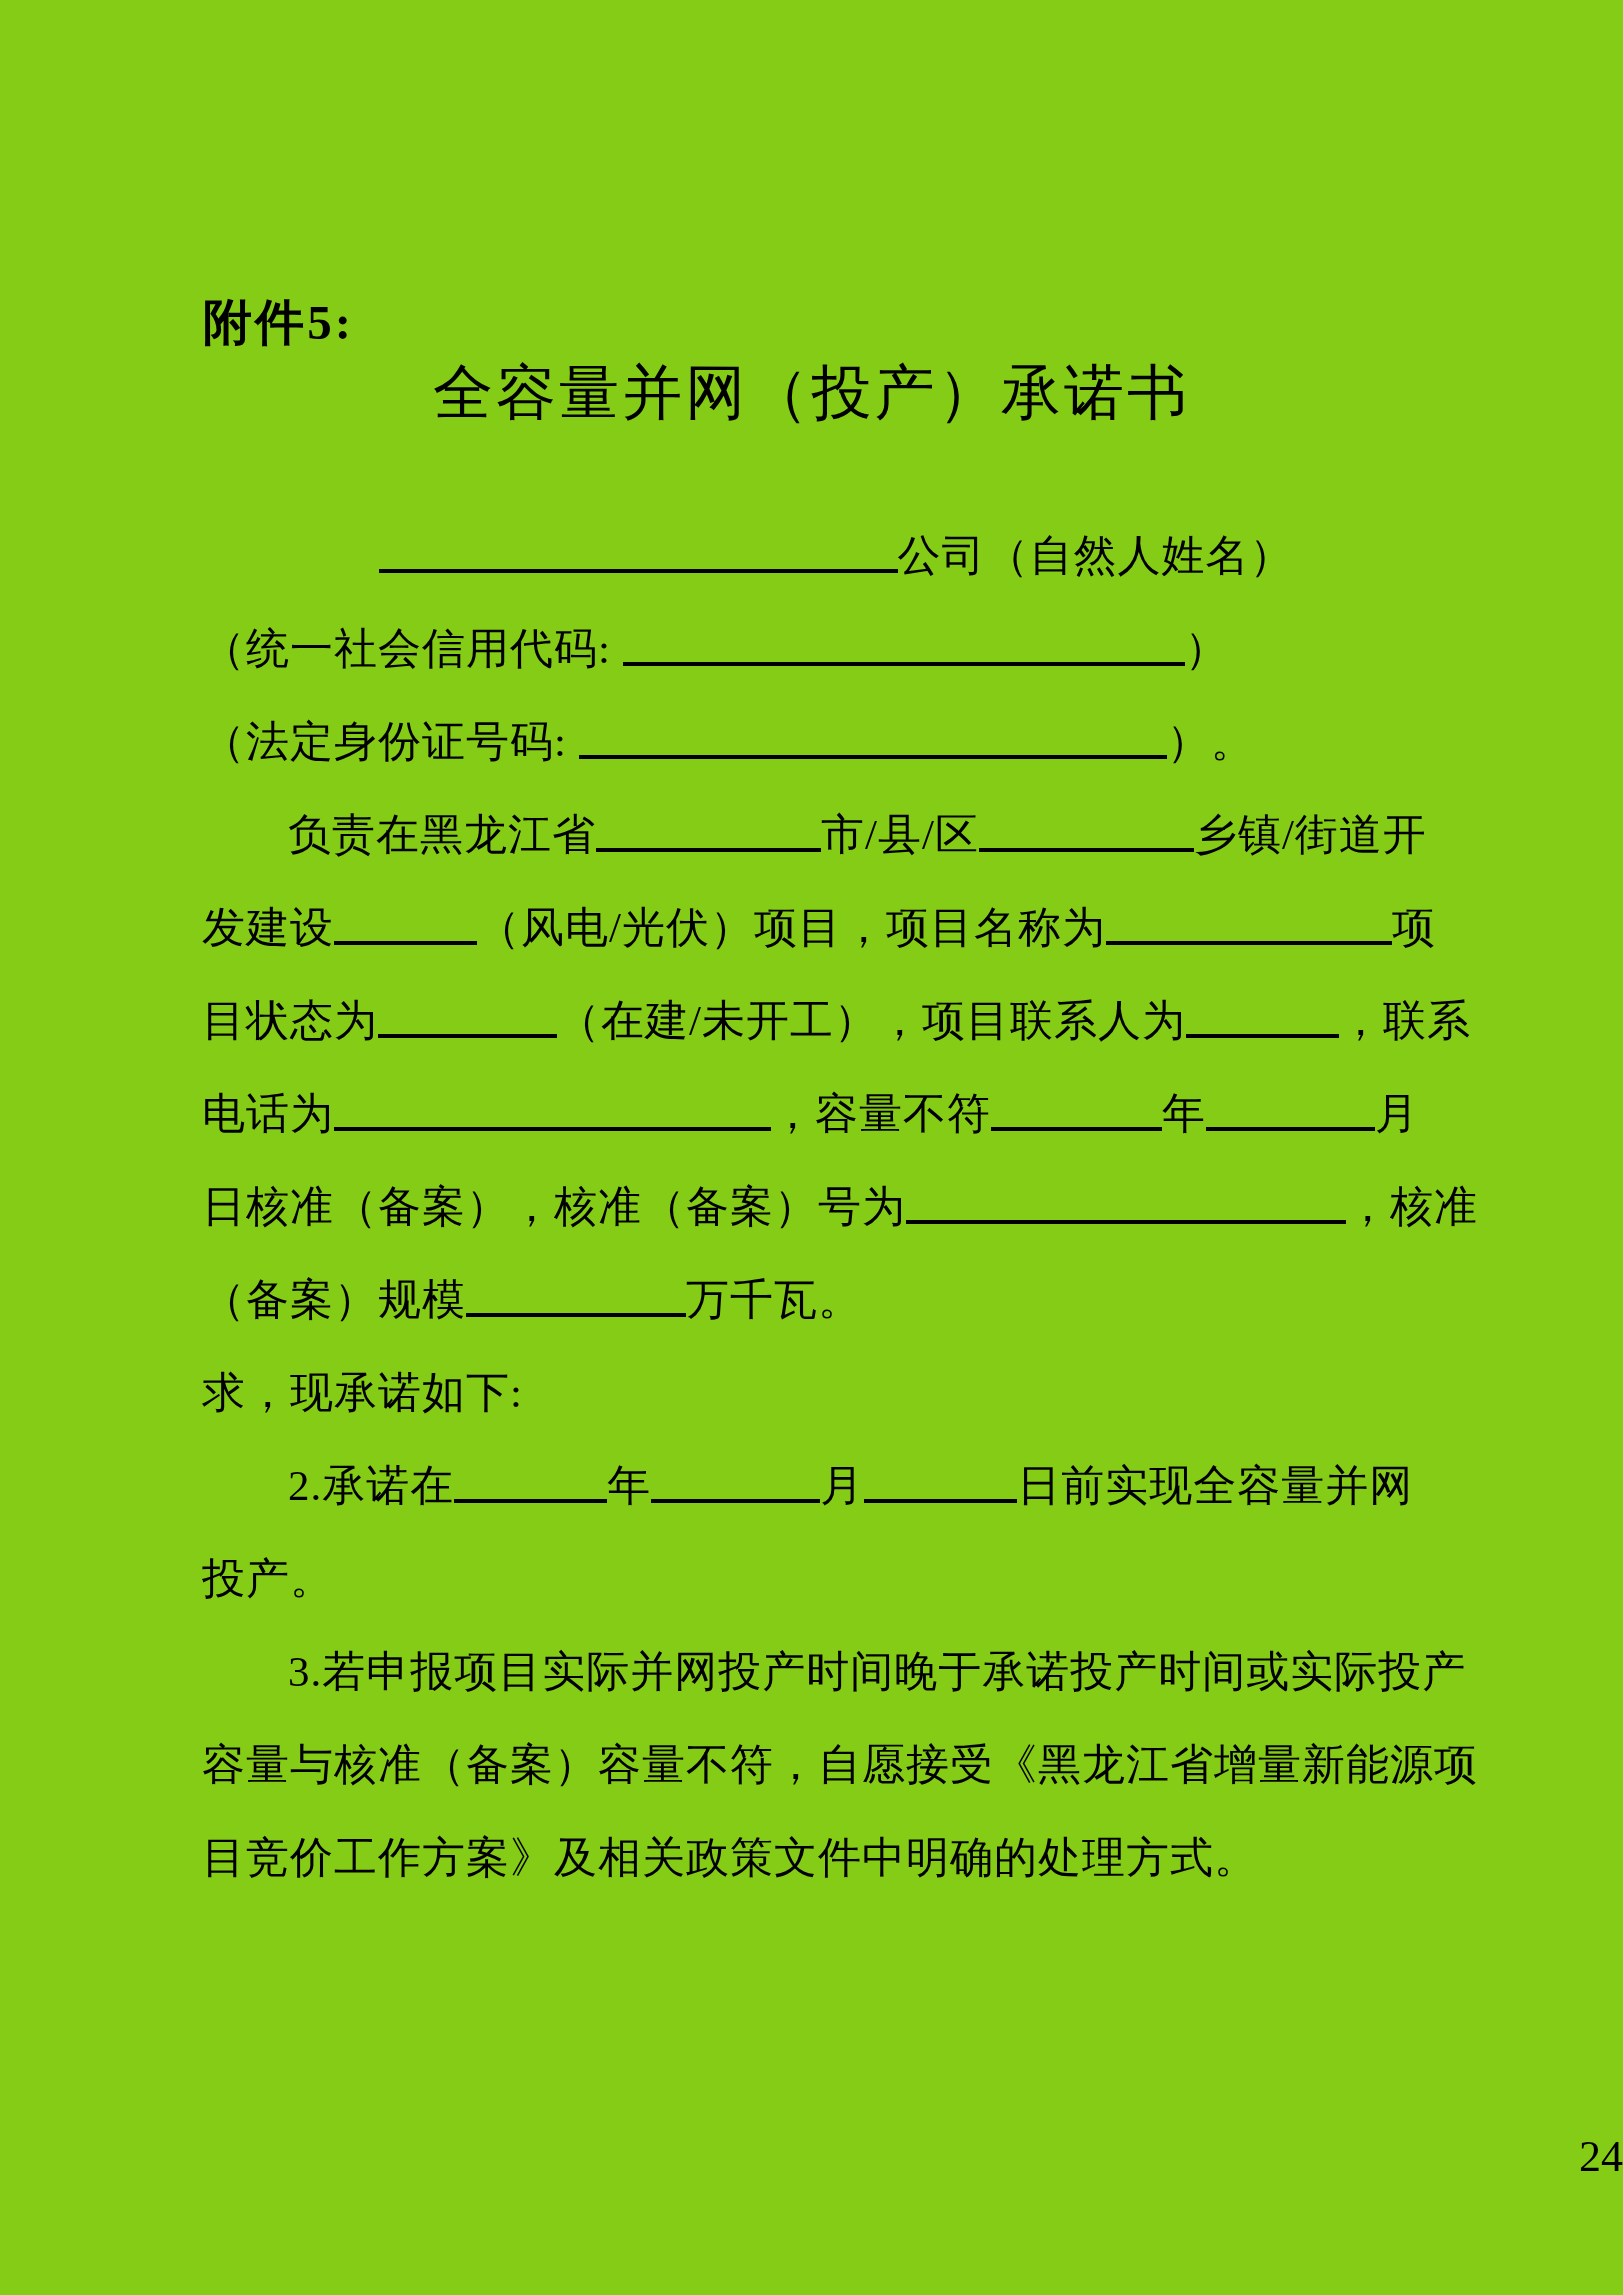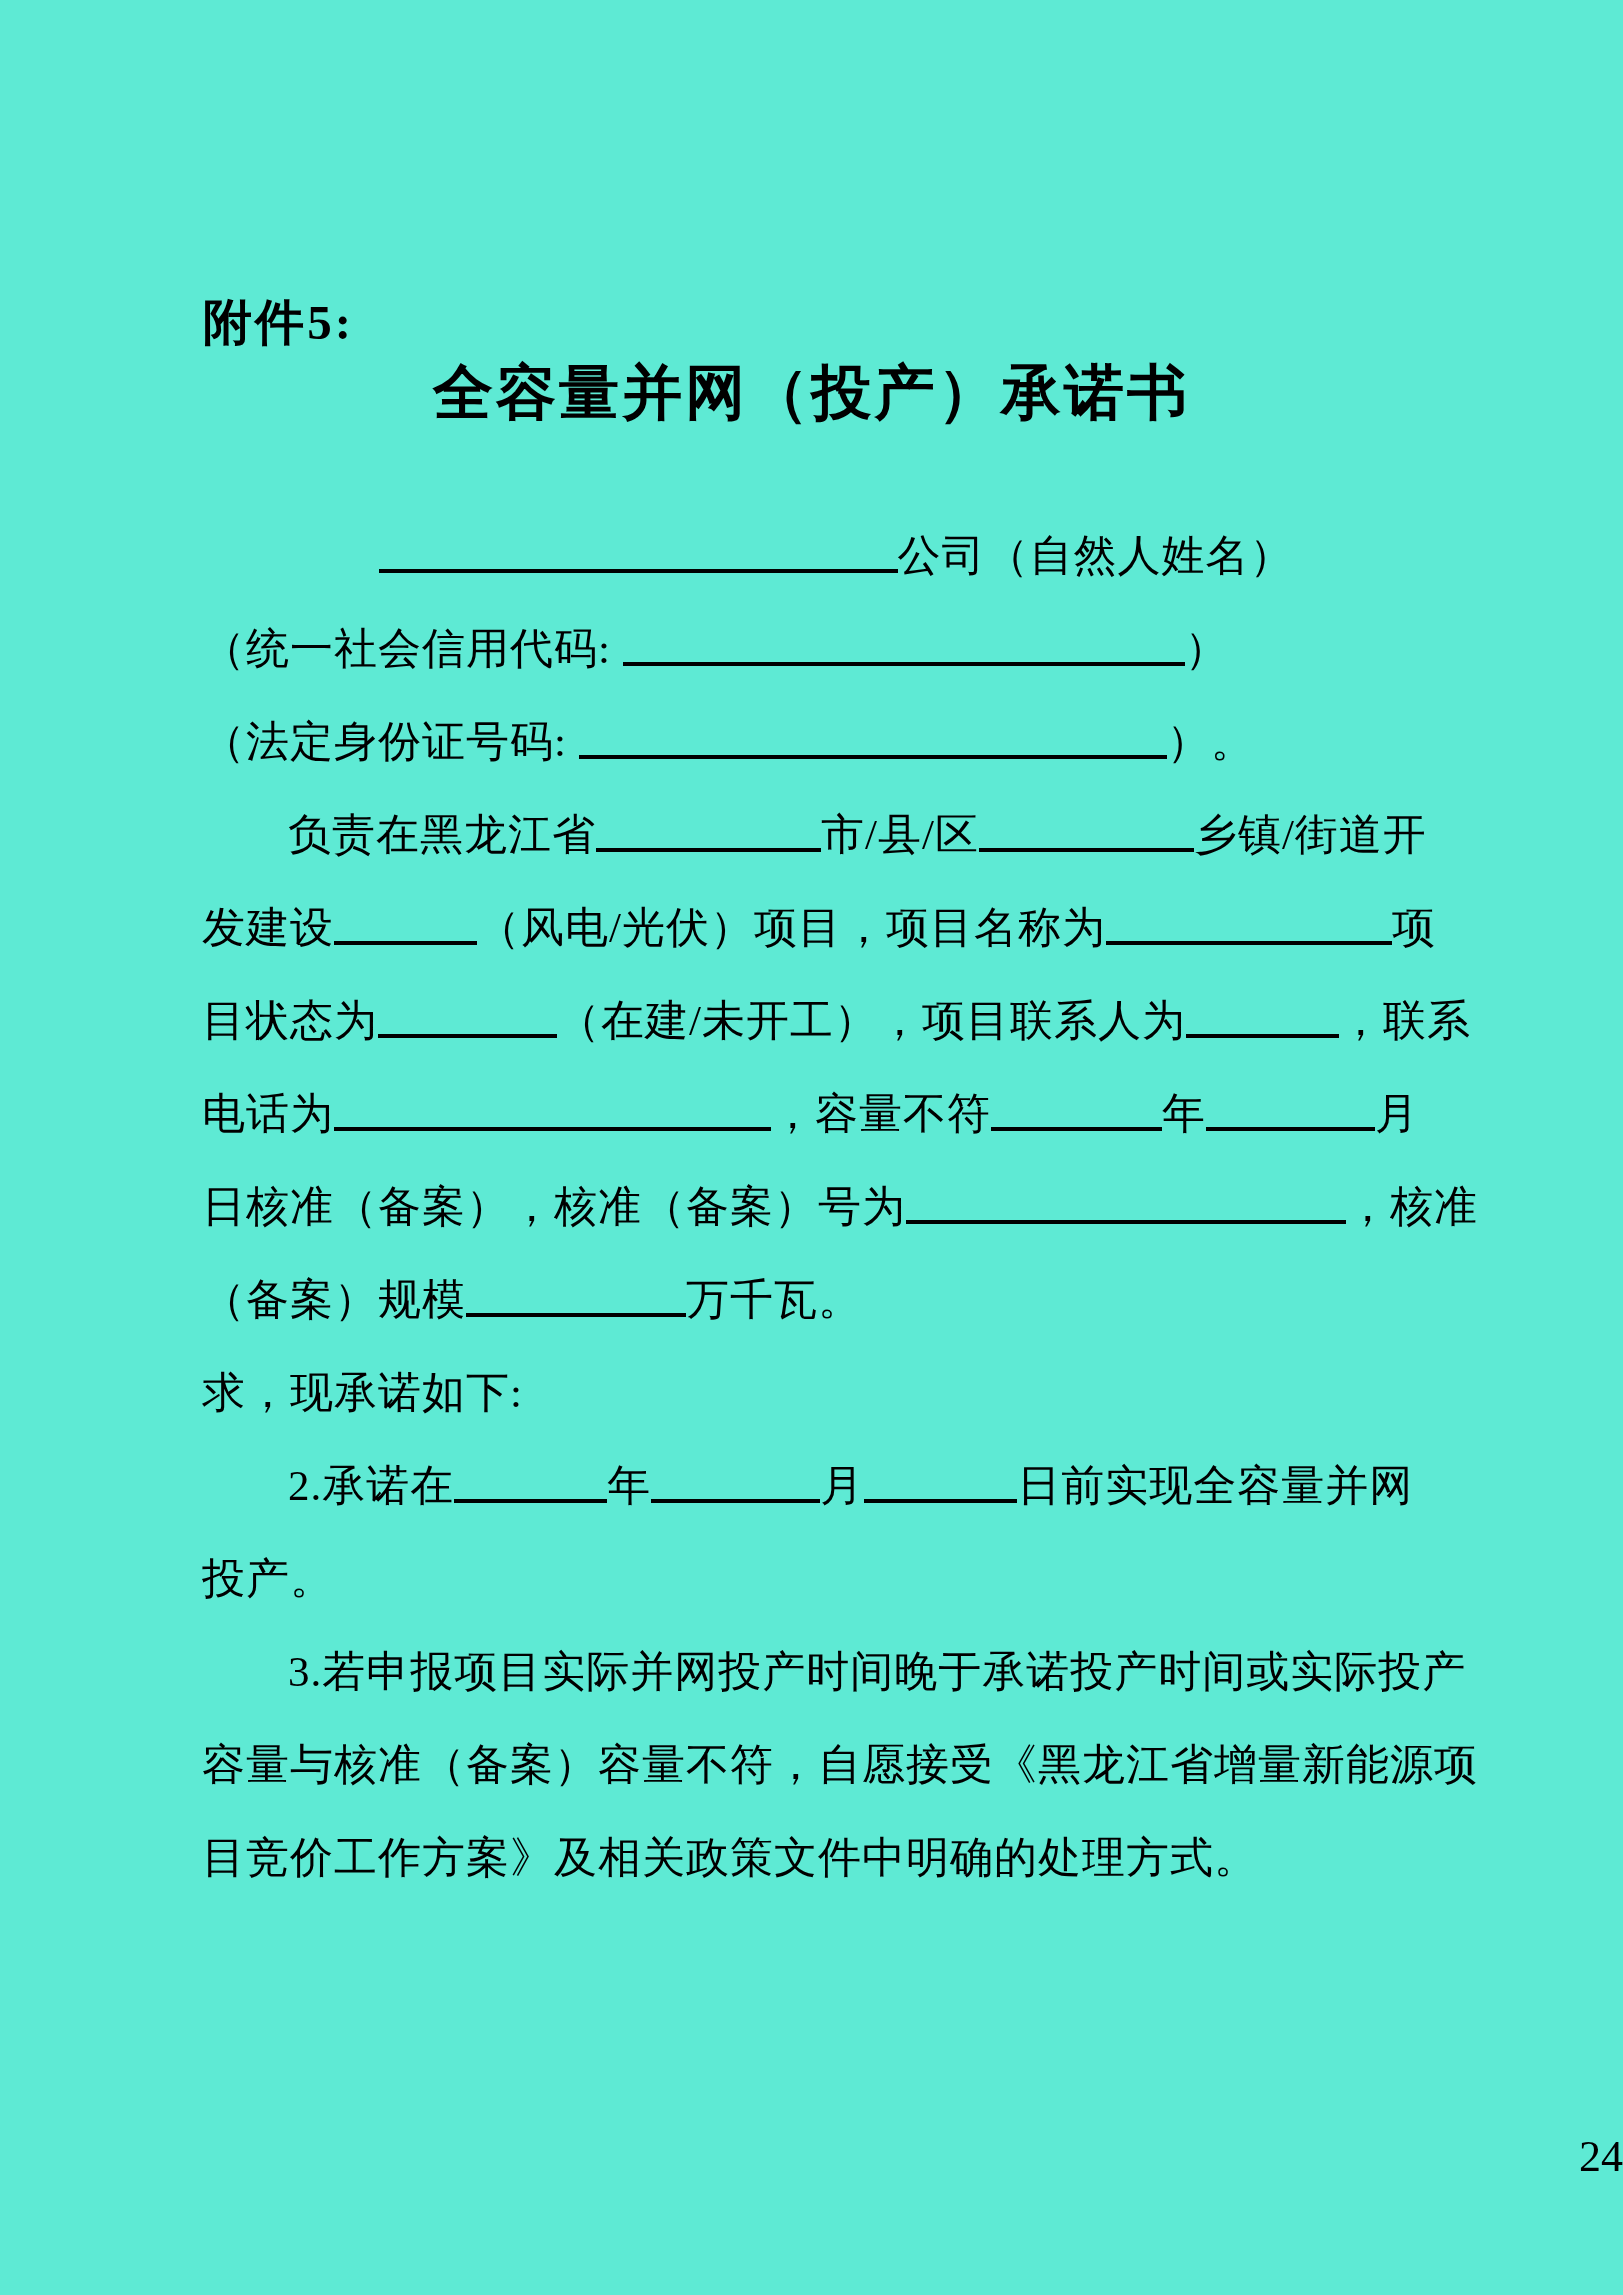--- a/index.html
+++ b/index.html
@@ -1,39 +1,39 @@
 <!DOCTYPE html>
 <html style="font-size:8.2px"><head>
 <meta charset="utf-8">
 <style>
   html,body{margin:0;padding:0;background:#888;}
   .page{
     position:relative;
     width:1623px;height:2295px;
     margin:0 auto;
-    background:#5eead4;
+    background:#84cc16;
     color:#000;
     font-family:"Liberation Serif","DejaVu Serif",serif;
     overflow:hidden;
   }
   .attachment{
     position:absolute;
     left:203px;top:290px;
     font-size:49px;
     font-weight:bold;
     letter-spacing:3.1px;
     white-space:nowrap;
   }
   .doc-title{
     position:absolute;
     left:0;top:353px;
     width:100%;
     text-align:center;
     font-size:60px;
-    font-weight:bold;
+    font-weight:normal;
     letter-spacing:3.1px;
     white-space:nowrap;
   }
   .doc-body{
     position:absolute;
     left:202px;top:509px;
     width:1227px;
     font-size:43px;
   }
   .doc-body p.line{

